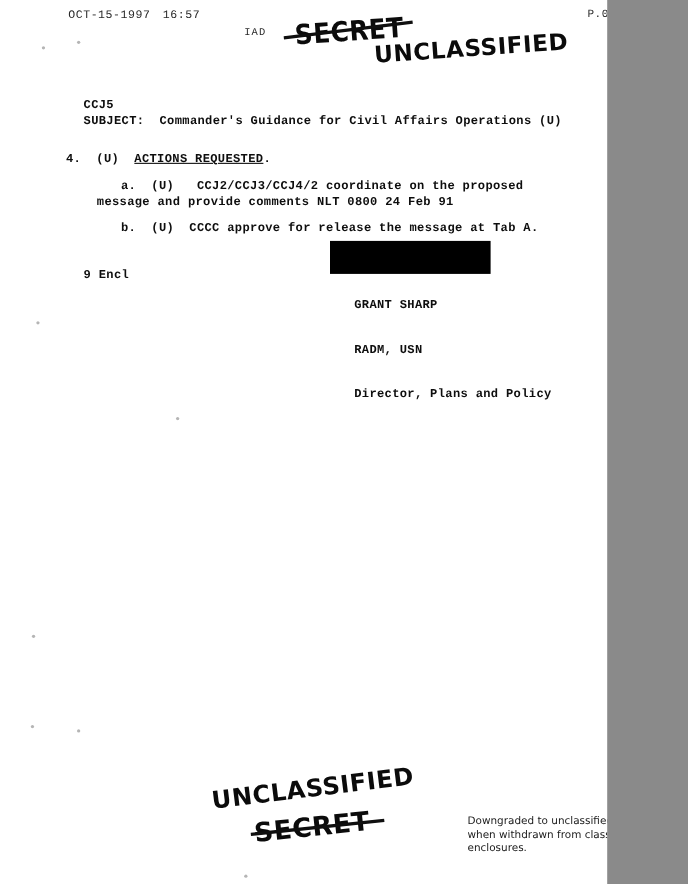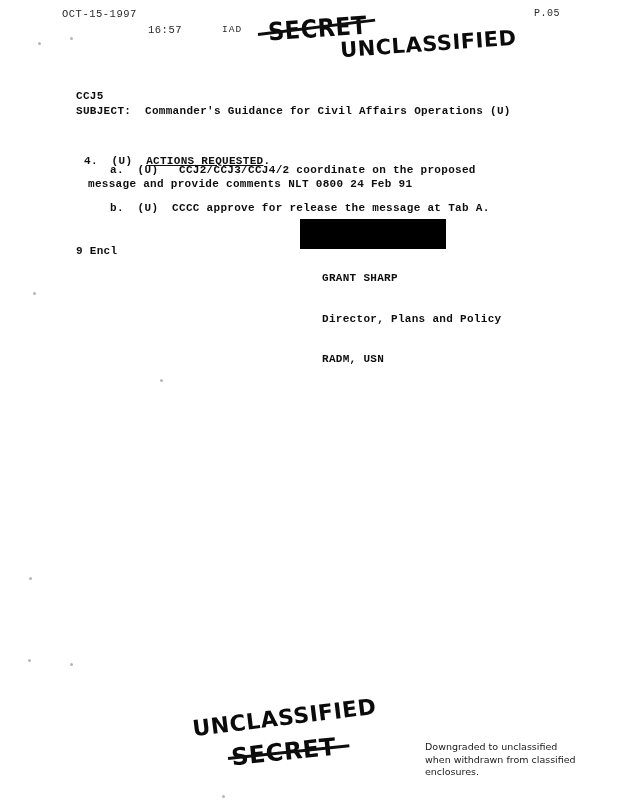--- a/index.html
+++ b/index.html
@@ -2,21 +2,21 @@
 <html><head>
 <meta charset="utf-8">
 <style>
   html, body {
     margin: 0;
     padding: 0;
     background: #8a8a8a;
   }
   #page {
     position: relative;
-    width: 625px;
+    width: 552px;
     height: 804px;
     background: #ffffff;
     overflow: hidden;
     font-family: "Liberation Mono", "DejaVu Sans Mono", monospace;
     color: #101010;
     filter: contrast(1.02);
   }
   
   .speck {
     position: absolute;
@@ -34,21 +34,21 @@
     color: #2a2a2a;
   }
   .fax-date {
     position: absolute;
     left: 62px;
     top: 0;
   }
   .fax-time {
     position: absolute;
     left: 148px;
-    top: 16px;
+    top: 0;
   }
   .fax-station {
     position: absolute;
     left: 222px;
     top: 16px;
     font-size: 9.5px;
     letter-spacing: 1px;
   }
   .fax-page {
     position: absolute;
@@ -118,21 +118,21 @@
   .doc-line {
     position: absolute;
     font-size: 11px;
     letter-spacing: 0.3px;
     white-space: pre;
     font-family: "Liberation Mono", "DejaVu Sans Mono", monospace;
     font-weight: bold;
   }
   .org { left: 76px; top: 90px; }
   .subject { left: 76px; top: 105px; }
-  .para-head { left: 84px; top: 139px; margin-top: 16px; }
+  .para-head { left: 60px; top: 139px; }
   .para-head .u {
     text-decoration: underline;
   }
   .item-a1 { left: 110px; top: 164px; }
   .item-a2 { left: 76px; top: 178px; margin-left: 12px; }
   .item-b { left: 110px; top: 202px; }
   .encl { left: 76px; top: 245px; }
 
   .sig-block {
     position: absolute;
@@ -188,22 +188,22 @@
 
   <div class="doc-line item-a1">a.  (U)   CCJ2/CCJ3/CCJ4/2 coordinate on the proposed</div>
   <div class="doc-line item-a2">message and provide comments NLT 0800 24 Feb 91</div>
   <div class="doc-line item-b">b.  (U)  CCCC approve for release the message at Tab A.</div>
 
   <div class="doc-line encl">9 Encl</div>
 
   <div class="redaction"></div>
   <div class="sig-block">
     <div>GRANT SHARP</div>
+    <div>RADM, USN</div>
     <div>Director, Plans and Policy</div>
-    <div>RADM, USN</div>
   </div>
 
   <div class="stamp stamp-unclass-bottom">UNCLASSIFIED</div>
   <div class="stamp stamp-secret-bottom">SECRET</div>
   <div class="strike strike-bottom"></div>
 
   <div class="downgrade">Downgraded to unclassified
 when withdrawn from classified
 enclosures.</div>
 

